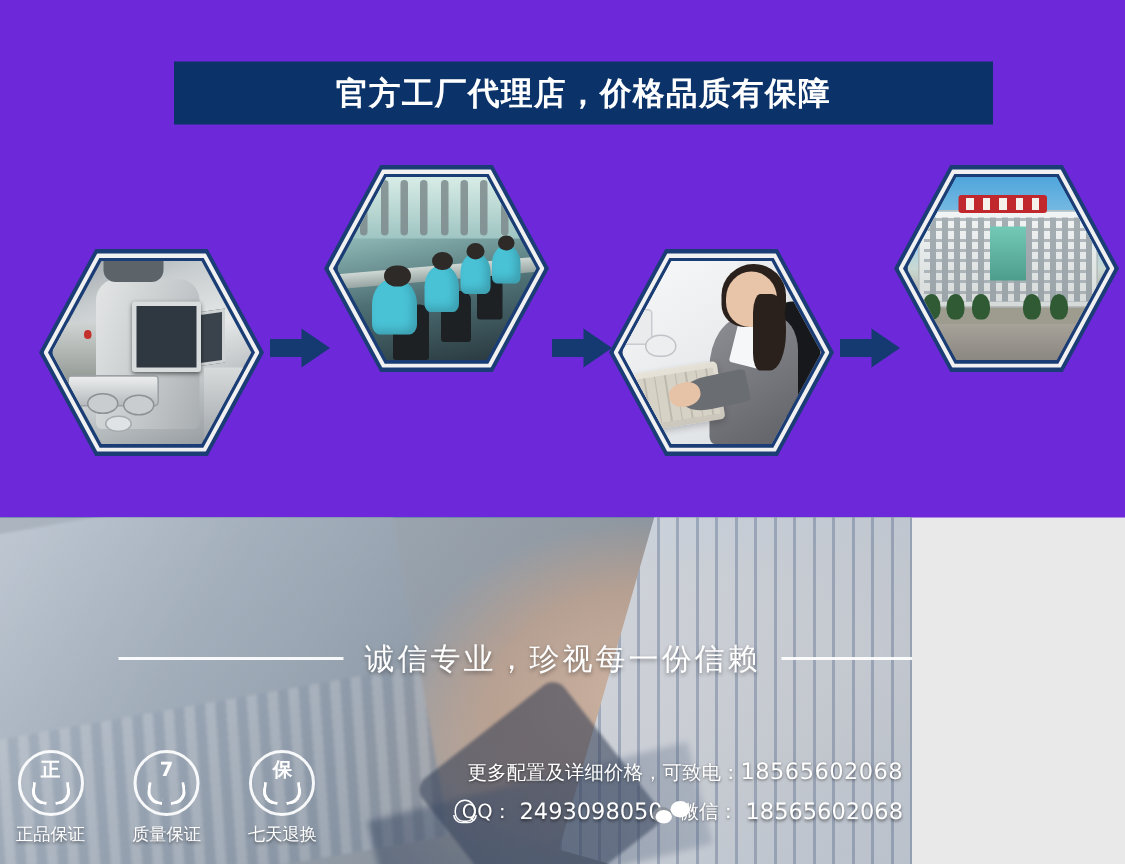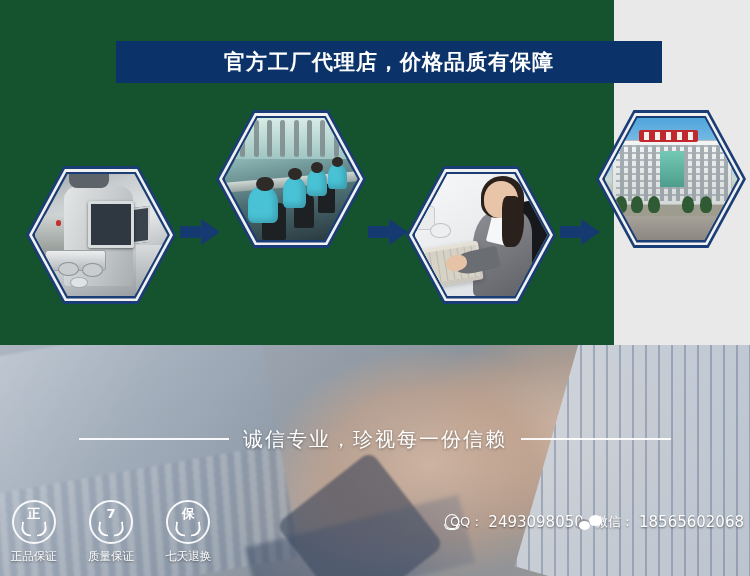--- a/index.html
+++ b/index.html
@@ -4,21 +4,21 @@
 <style>
   html,body{margin:0;padding:0;}
   body{
     width:750px;height:576px;overflow:hidden;
     font-family:"Liberation Sans","DejaVu Sans",sans-serif;
     background:#e9e9e9;
   }
   #page{position:relative;width:750px;height:576px;overflow:hidden;background:#e9e9e9;}
 
   
-  #top-section{position:absolute;left:0;top:0;width:614px;height:345px;background:#14532d;}
+  #top-section{position:absolute;left:0;top:0;width:750px;height:345px;background:#6d28d9;}
 
   #title-banner{
     position:absolute;left:116px;top:41px;width:546px;height:42px;
     background:#0b3369;
     display:flex;align-items:center;justify-content:center;
   }
   #title-banner .t{
     color:#ffffff;font-size:21px;letter-spacing:1px;font-weight:600;
     font-family:"DejaVu Sans","Liberation Sans",sans-serif;
     white-space:nowrap;
@@ -106,21 +106,21 @@
   .ph-building .road{position:absolute;left:0;top:78%;width:100%;height:22%;background:linear-gradient(180deg,#aaa69d,#8b8781);}
   .ph-building .tree{position:absolute;top:64%;width:9%;height:14%;background:#2f5a33;border-radius:50% 50% 40% 40%;}
   .ph-building .ground{position:absolute;left:0;top:70%;width:100%;height:10%;background:#9d9c8f;}
 
   
   .arrow{position:absolute;width:40px;height:26px;}
   .arrow .shaft{position:absolute;left:0;top:7px;width:24px;height:12px;background:#153a72;}
   .arrow .headp{position:absolute;left:21px;top:0;width:0;height:0;border-top:13px solid transparent;border-bottom:13px solid transparent;border-left:19px solid #153a72;}
 
   
-  #bottom-section{position:absolute;left:0;top:345px;width:750px;height:231px;overflow:hidden;background:#0f766e;}
+  #bottom-section{position:absolute;left:0;top:345px;width:608px;height:231px;overflow:hidden;background:#0f766e;}
   .hs-bg{position:absolute;left:0;top:0;width:750px;height:231px;
      background:
       radial-gradient(ellipse 210px 150px at 430px 120px, rgba(236,197,168,.95) 0%, rgba(214,172,142,.75) 48%, rgba(150,140,136,0) 78%),
       radial-gradient(ellipse 180px 140px at 560px 90px, rgba(240,205,178,.9) 0%, rgba(205,168,140,.6) 52%, rgba(150,140,136,0) 80%),
       radial-gradient(ellipse 150px 120px at 330px 165px, rgba(225,188,160,.7) 0%, rgba(180,160,150,0) 72%),
       linear-gradient(118deg,#b7c0ca 0%,#a9b3bd 22%,#9aa3ac 40%,#8d949a 58%,#a3a09c 76%,#c3c7cc 100%);
   }
   .hs-sleeveL{position:absolute;left:-20px;top:-10px;width:300px;height:250px;
      background:linear-gradient(128deg,rgba(214,222,231,.92),rgba(176,188,201,.8) 45%,rgba(132,147,163,.55));
      transform:rotate(-10deg);filter:blur(1px);}
@@ -340,20 +340,23 @@
       <div class="badge">
         <div class="circ">
           <div class="ch">保</div>
           <div class="hands"></div>
         </div>
         <div class="cap">七天退换</div>
       </div>
     </div>
 
     <div id="contact">
+      <div class="l1">
+        <span>更多配置及详细价格，可致电：</span><span class="num">18565602068</span>
+      </div>
       <div class="l2">
         <span class="ico-qq"></span>
         <span>QQ：</span>
           <span class="num">2493098050</span>
         <span class="ico-wx"></span>
         <span>微信：</span>
           <span class="num">18565602068</span>
       </div>
     </div>
 

